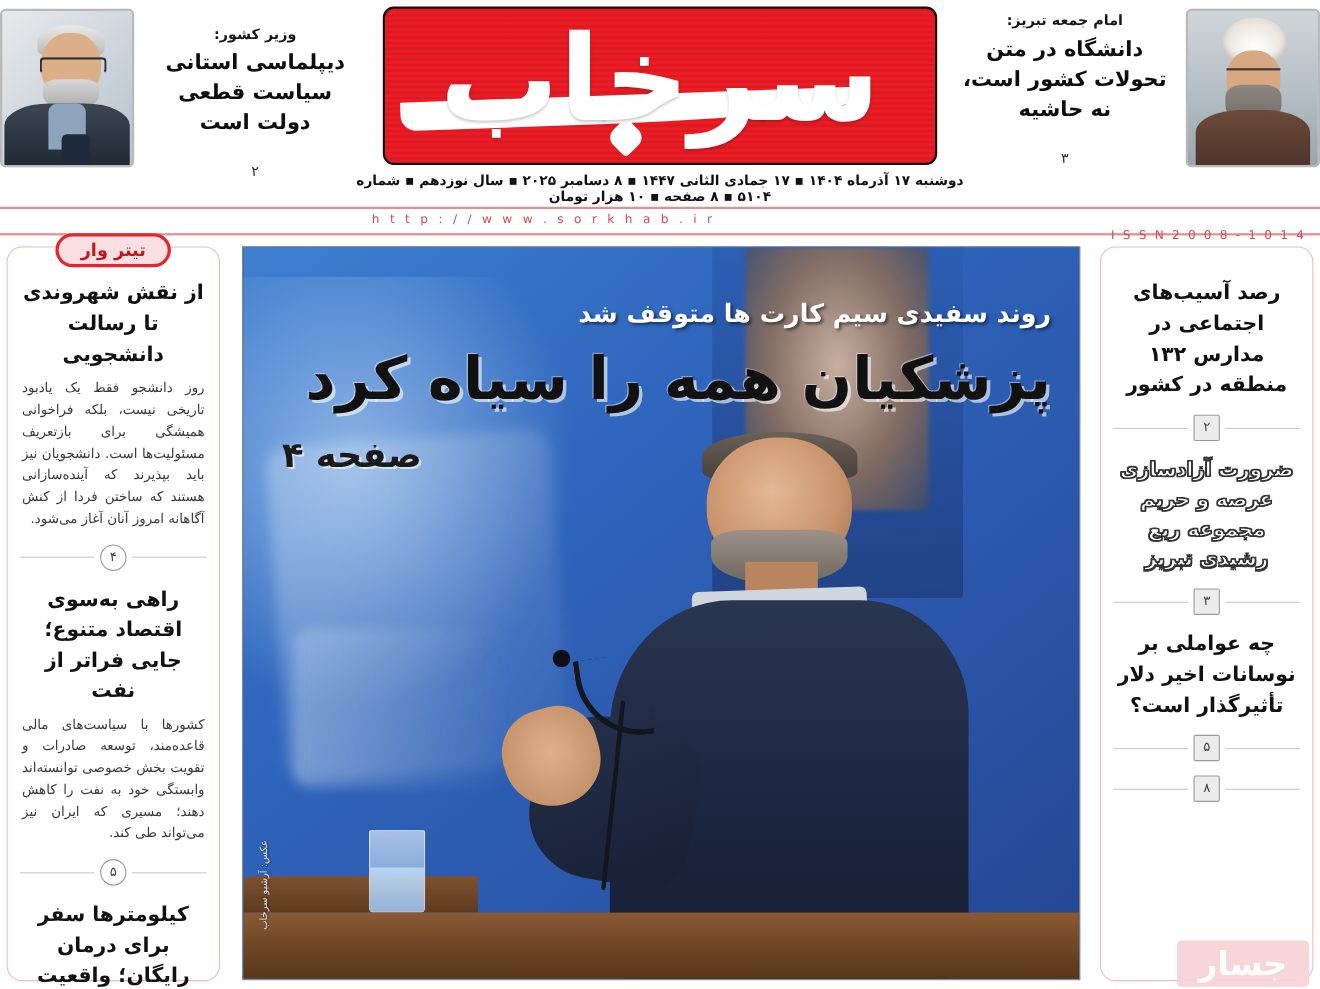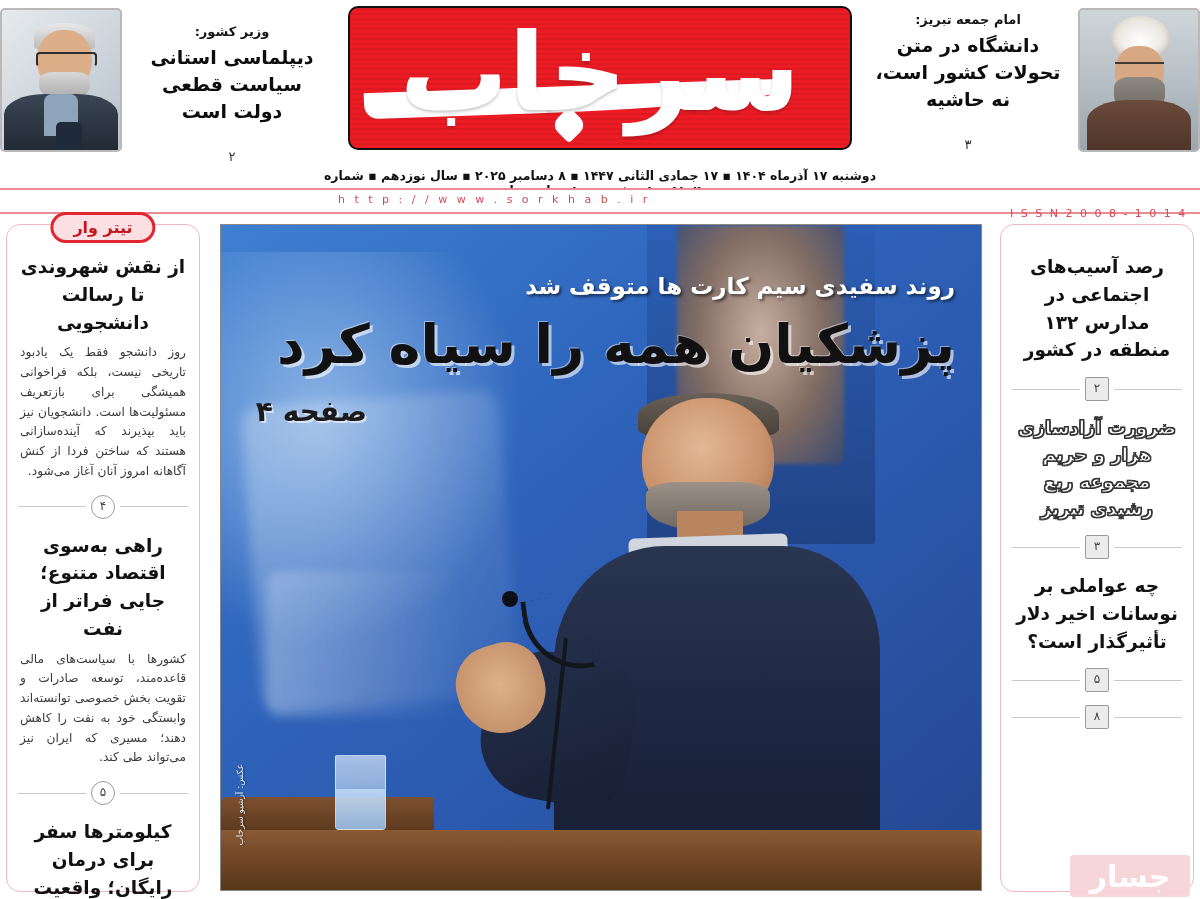--- a/index.html
+++ b/index.html
@@ -60,21 +60,21 @@
 
   
   .ear-text{flex:1;padding-top:12px;}
   .ear-kicker{font-size:13px;font-weight:bold;color:#161616;text-align:center;margin-bottom:5px;}
   .ear-head{font-size:19px;font-weight:bold;color:#0d0d0d;text-align:center;line-height:1.42;}
   .ear-page{font-size:13px;color:#333;text-align:center;margin-top:24px;}
   .ear-left-block{padding:12px 6px 0 14px;}
   .ear-right-block{padding:24px 14px 0 6px;}
 
   
-  .logo-wrap{width:520px;flex:none;display:flex;flex-direction:column;align-items:center;padding-top:6px;gap:12px;}
+  .logo-wrap{width:520px;flex:none;display:flex;flex-direction:column;align-items:center;padding-top:6px;}
   .logo-box{
     width:500px;height:140px;background:#ed1c24;border:2px solid #111;border-radius:10px;
     position:relative;overflow:hidden;
   }
   .logo-stripes{position:absolute;inset:0;
     background:repeating-linear-gradient(180deg,rgba(0,0,0,.07) 0 2px,rgba(255,255,255,0) 2px 5px);}
   .logo-word{
     position:absolute;inset:0;display:flex;align-items:center;justify-content:center;
     color:#fff;font-size:108px;font-weight:bold;font-family:"DejaVu Sans",sans-serif;
     letter-spacing:-6px;text-shadow:0 2px 3px rgba(0,0,0,.22);direction:rtl;
@@ -211,21 +211,21 @@
   .hl-wrap{position:absolute;right:26px;top:48px;width:92%;text-align:right;direction:rtl;}
   .hl-kicker{
     font-size:23px;font-weight:bold;color:#ffffff;
     text-shadow:2px 2px 3px rgba(0,0,0,.55);margin-bottom:14px;
   }
   .hl-main{
     font-size:54px;font-weight:bold;color:#111;line-height:1.18;
     text-shadow:3px 3px 0 rgba(255,255,255,.62),-1px -1px 0 rgba(255,255,255,.45);
   }
   .hl-page{
-    margin-top:18px;text-align:left;font-size:28px;font-weight:bold;color:#1a1a1a;
+    margin-top:18px;text-align:left;font-size:32px;font-weight:bold;color:#1a1a1a;
     text-shadow:2px 2px 0 rgba(255,255,255,.6);direction:rtl;
   }
   .credit{
     position:absolute;left:14px;bottom:44px;
     writing-mode:vertical-rl;transform:rotate(180deg);
     font-size:9px;color:#e8eef6;letter-spacing:.5px;opacity:.95;
     text-shadow:0 1px 2px rgba(0,0,0,.5);
   }
 
   
@@ -300,21 +300,21 @@
       <div class="side-item">
         <div class="side-head">رصد آسیب‌های اجتماعی در مدارس ۱۳۲ منطقه در کشور</div>
       </div>
       <div class="side-sep">
         <div class="line"></div>
         <div class="num square">۲</div>
         <div class="line"></div>
       </div>
 
       <div class="side-item">
-        <div class="side-head outline">ضرورت آزادسازی هزار و حریم مجموعه ربع رشیدی تبریز</div>
+        <div class="side-head outline">ضرورت آزادسازی عرصه و حریم مجموعه ربع رشیدی تبریز</div>
       </div>
       <div class="side-sep">
         <div class="line"></div>
         <div class="num square">۳</div>
         <div class="line"></div>
       </div>
 
       <div class="side-item">
         <div class="side-head">چه عواملی بر نوسانات اخیر دلار تأثیرگذار است؟</div>
       </div>

